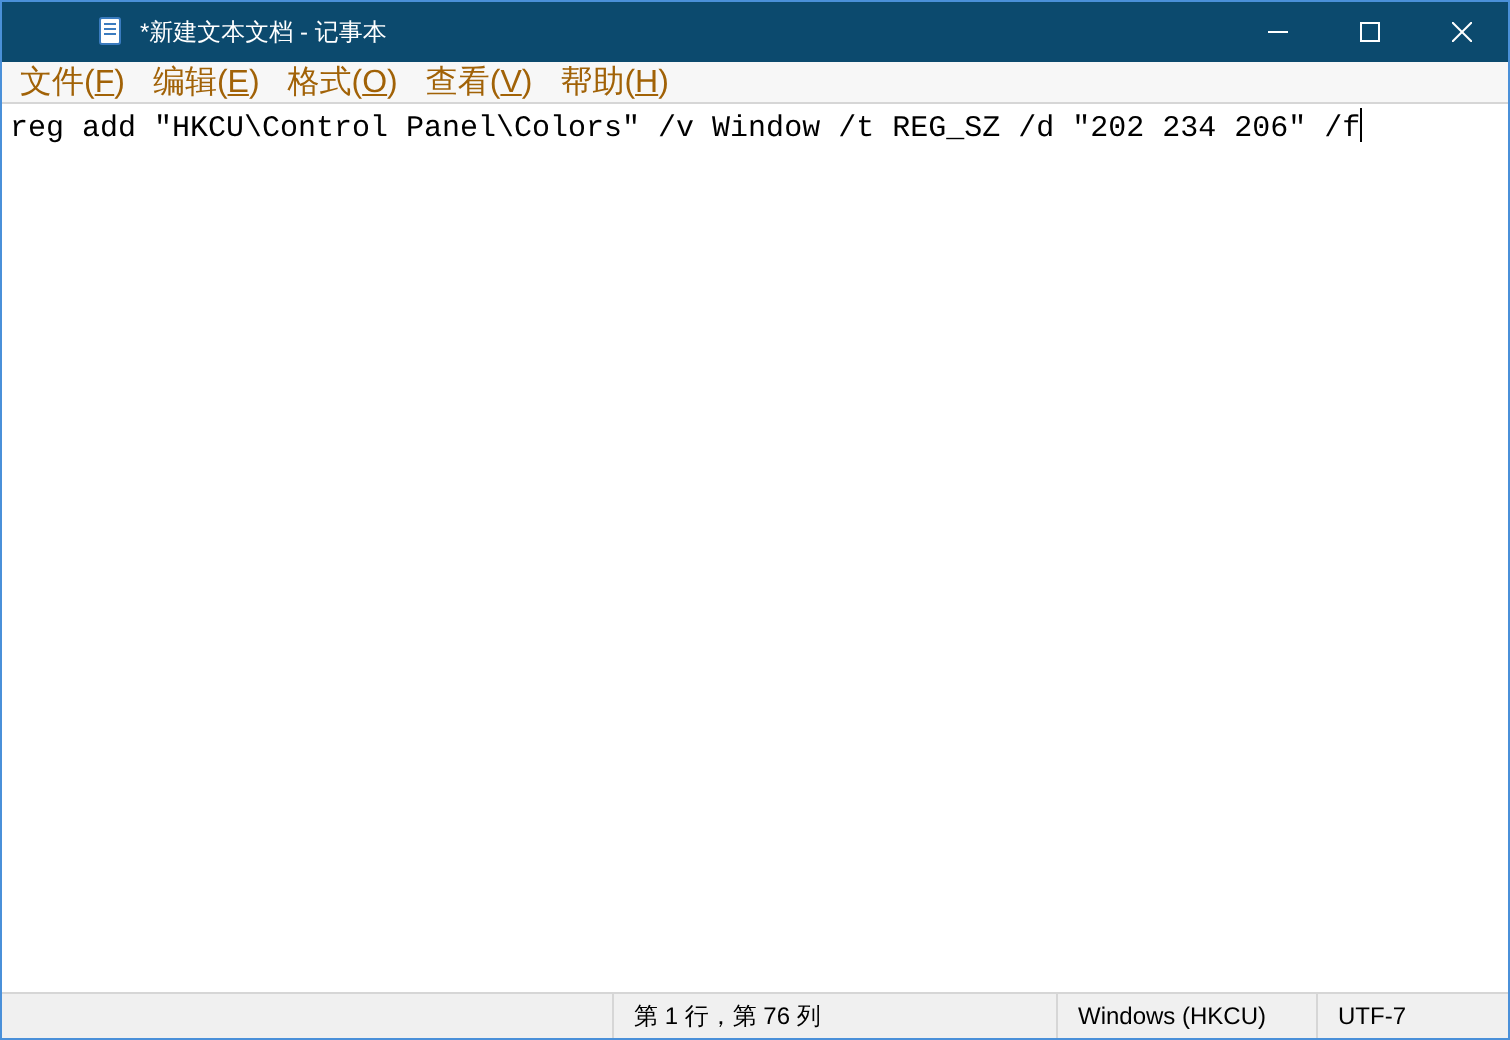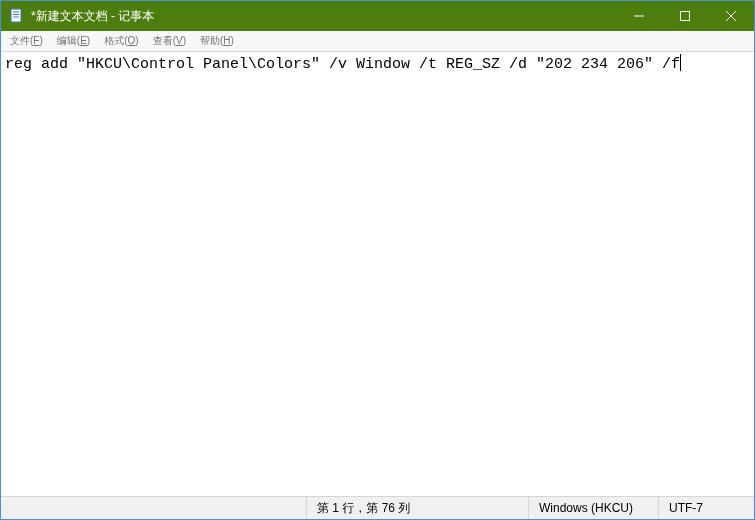--- a/index.html
+++ b/index.html
@@ -1,26 +1,26 @@
 <!DOCTYPE html>
 <html><head>
 <meta charset="utf-8">
 <style>
   * { margin: 0; padding: 0; box-sizing: border-box; }
   html, body { width: 755px; height: 520px; font-family: "Microsoft YaHei", "Segoe UI", Tahoma, sans-serif; font-size: 12px; overflow: hidden; background: #fff; }
   .window { width: 755px; height: 520px; display: flex; flex-direction: column; border: 1px solid #4a90d9; }
   
-  .titlebar { height: 30px; background: #4d7c0f; color: #fff; display: flex; align-items: center; }
+  .titlebar { height: 30px; background: #0c4a6e; color: #fff; display: flex; align-items: center; padding-left: 39px; }
   .titlebar .icon { width: 16px; height: 16px; margin: 0 6px 0 8px; display: flex; align-items: center; justify-content: center; }
   .titlebar .title { flex: 0 0 auto; font-size: 12px; line-height: 30px; white-space: nowrap; }
   .titlebar .spacer { flex: 1 1 auto; }
   .titlebar .ctrl { width: 46px; height: 30px; display: flex; align-items: center; justify-content: center; }
   
   .menubar { height: 21px; background: #f7f7f7; border-bottom: 1px solid #d6d6d6; display: flex; align-items: center; padding: 0 2px; }
-  .menuitem { padding: 2px 7px; font-size: 10px; color: #737373; cursor: default; }
+  .menuitem { padding: 2px 7px; font-size: 16px; color: #a16207; cursor: default; }
   .menuitem .hotkey { text-decoration: underline; }
   
   .editor { flex: 1 1 auto; background: #fff; position: relative; overflow: hidden; }
   .editor-inner { padding: 2px 4px; font-family: Consolas, "Courier New", monospace; font-size: 15px; color: #000; white-space: pre; line-height: 20px; }
   .caret { display: inline-block; width: 0; border-left: 1px solid #000; height: 17px; vertical-align: -3px; animation: blink 1s step-end infinite; }
   @keyframes blink { 50% { opacity: 0; } }
   
   .statusbar { height: 23px; background: #f0f0f0; border-top: 1px solid #d6d6d6; display: flex; align-items: stretch; font-size: 12px; color: #000; }
   .statusbar .cell { border-left: 1px solid #d6d6d6; display: flex; align-items: center; padding: 0 10px; white-space: nowrap; }
   .statusbar .flex { flex: 1 1 auto; }

